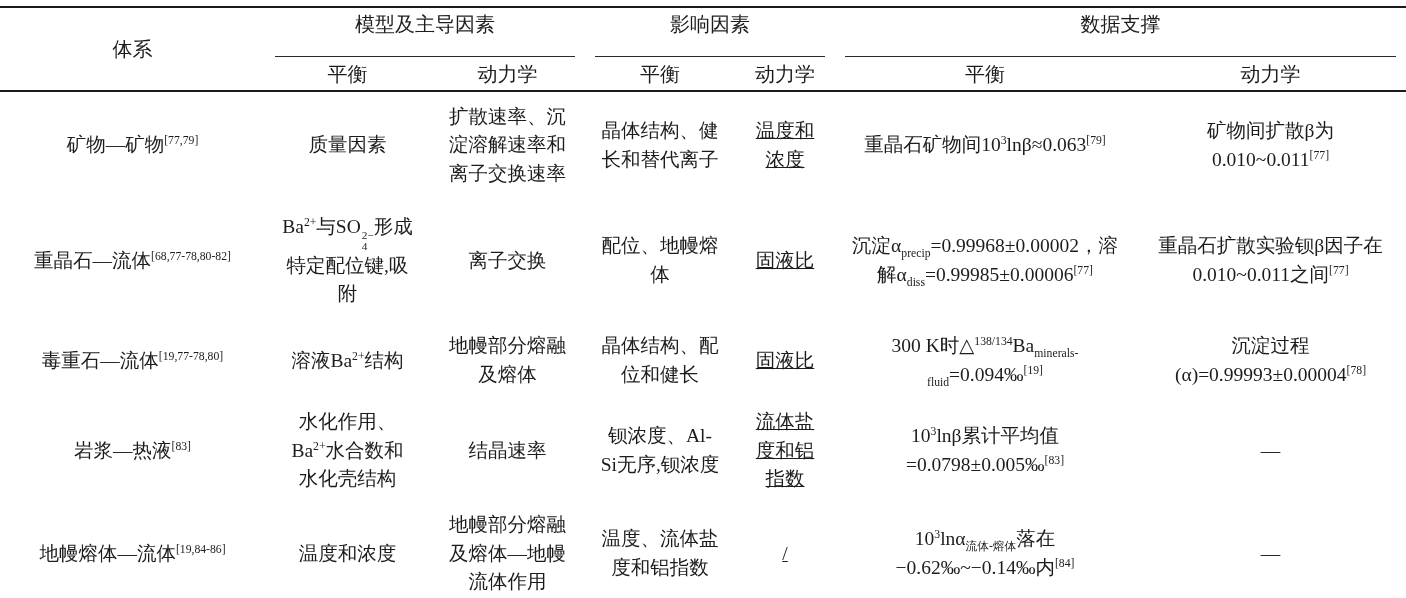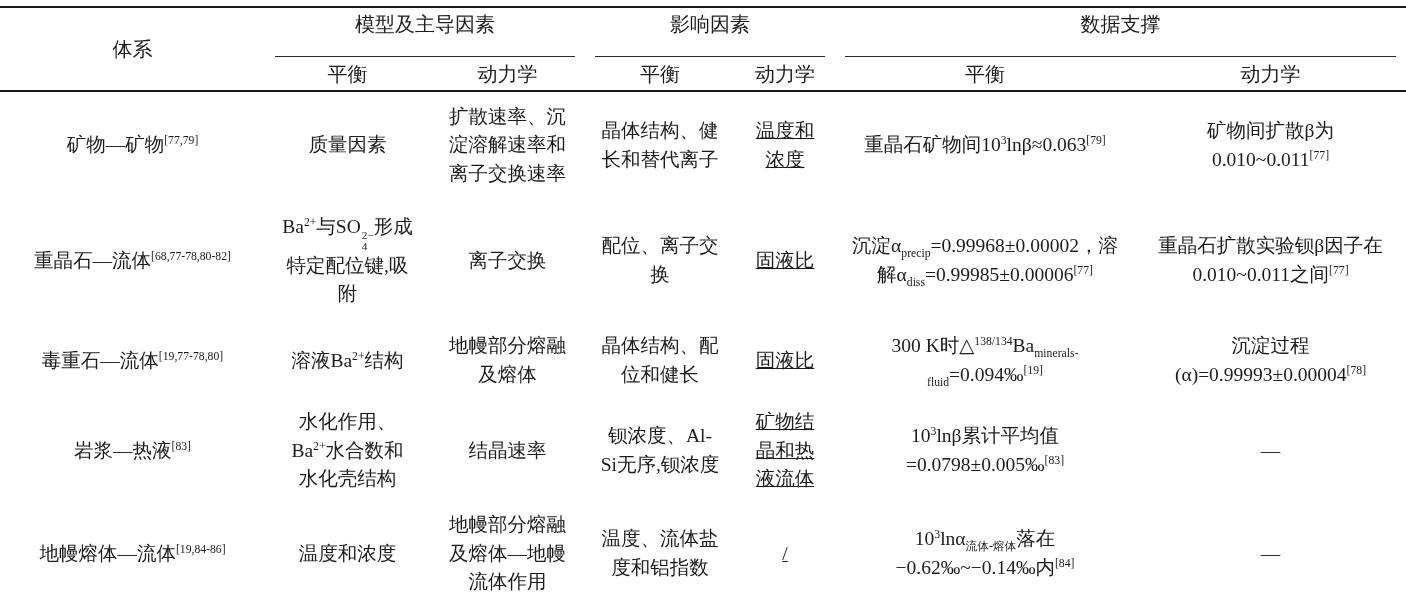--- a/index.html
+++ b/index.html
@@ -129,40 +129,40 @@
         <td>重晶石矿物间10<sup>3</sup>lnβ≈0.063<sup>[79]</sup></td>
         <td>矿物间扩散β为0.010~0.011<sup>[77]</sup></td>
       </tr>
       <tr>
         <td>重晶石—流体<sup>[68,77-78,80-82]</sup></td>
         <td>Ba<sup>2+</sup>与SO<span class="ss">
               <span>2−</span>
               <span>4</span>
             </span>形成特定配位键,吸附</td>
         <td>离子交换</td>
-        <td>配位、离子交换</td>
+        <td>配位、地幔熔体</td>
         <td>固液比</td>
         <td>沉淀α<sub>precip</sub>=0.99968±0.00002，溶解α<sub>diss</sub>=0.99985±0.00006<sup>[77]</sup></td>
         <td>重晶石扩散实验钡β因子在0.010~0.011之间<sup>[77]</sup></td>
       </tr>
       <tr>
         <td>毒重石—流体<sup>[19,77-78,80]</sup></td>
         <td>溶液Ba<sup>2+</sup>结构</td>
         <td>地幔部分熔融及熔体</td>
         <td>晶体结构、配位和健长</td>
         <td>固液比</td>
         <td>300 K时△<sup>138/134</sup>Ba<sub>minerals-fluid</sub>=0.094‰<sup>[19]</sup></td>
         <td>沉淀过程(α)=0.99993±0.00004<sup>[78]</sup></td>
       </tr>
       <tr>
         <td>岩浆—热液<sup>[83]</sup></td>
         <td>水化作用、Ba<sup>2+</sup>水合数和水化壳结构</td>
         <td>结晶速率</td>
         <td>钡浓度、Al-Si无序,钡浓度</td>
-        <td>矿物结晶和热液流体</td>
+        <td>流体盐度和铝指数</td>
         <td>10<sup>3</sup>lnβ累计平均值=0.0798±0.005‰<sup>[83]</sup></td>
         <td>—</td>
       </tr>
       <tr>
         <td>地幔熔体—流体<sup>[19,84-86]</sup></td>
         <td>温度和浓度</td>
         <td>地幔部分熔融及熔体—地幔流体作用</td>
         <td>温度、流体盐度和铝指数</td>
         <td>/</td>
         <td>10<sup>3</sup>lnα<sub>流体-熔体</sub>落在−0.62‰~−0.14‰内<sup>[84]</sup></td>

